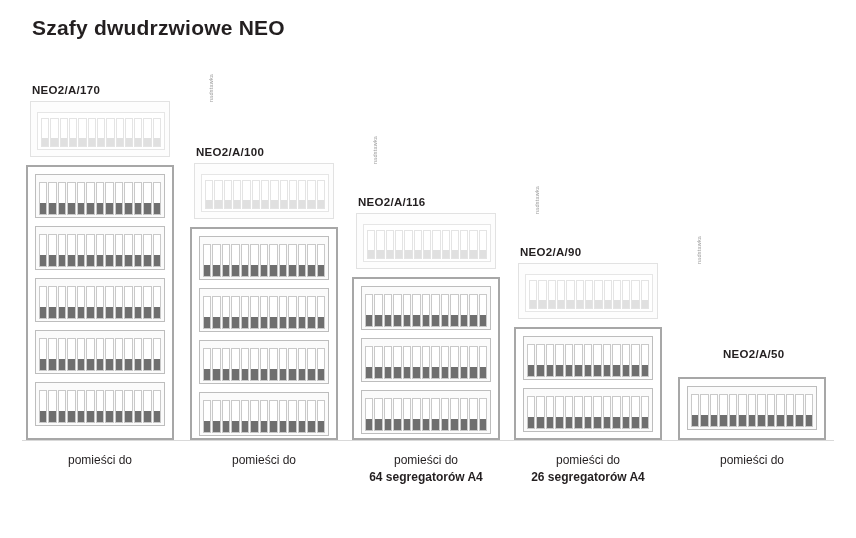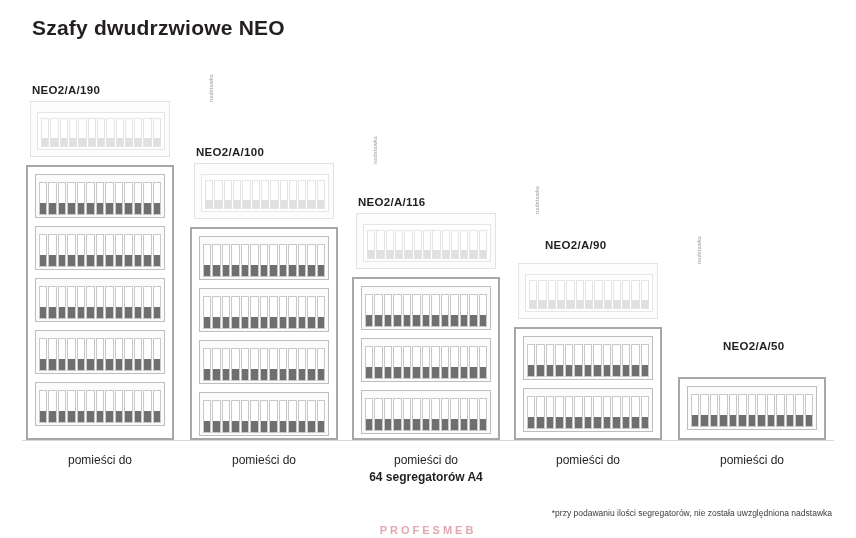--- a/index.html
+++ b/index.html
@@ -146,21 +146,21 @@
 </head>
 <body>
 
 <div class="page">
 
   <div class="title">Szafy dwudrzwiowe NEO</div>
 
   <div class="baseline"></div>
 
   <div class="cab">
-    <div class="cab-label" style="left:32px; top:84px;">NEO2/A/190</div>
+    <div class="cab-label" style="left:32px; top:84px;">NEO2/A/170</div>
 
     <div class="topper" style="left:30px; top:101px; width:140px; height:56px;">
       <div class="shelf light" style="left:6px; top:10px; width:128px; height:38px;">
         <div class="binder pale" style="height:92%"></div>
           <div class="binder pale" style="height:92%"></div>
           <div class="binder pale" style="height:92%"></div>
           <div class="binder pale" style="height:92%"></div>
           <div class="binder pale" style="height:92%"></div>
           <div class="binder pale" style="height:92%"></div>
           <div class="binder pale" style="height:92%"></div>
@@ -417,21 +417,21 @@
       </div>
     </div>
 
     <div class="caption" style="left:352px; top:452px; width:148px;">
       <div>pomieści do</div>
       <div><b>64 segregatorów A4</b></div>
     </div>
   </div>
 
   <div class="cab">
-    <div class="cab-label" style="left:520px; top:239px;margin-left:25px;">NEO2/A/90</div>
+    <div class="cab-label" style="left:520px; top:246px;">NEO2/A/90</div>
 
     <div class="topper" style="left:518px; top:263px; width:140px; height:56px;">
       <div class="shelf light" style="left:6px; top:10px; width:128px; height:38px;">
         <div class="binder pale" style="height:92%"></div>
           <div class="binder pale" style="height:92%"></div>
           <div class="binder pale" style="height:92%"></div>
           <div class="binder pale" style="height:92%"></div>
           <div class="binder pale" style="height:92%"></div>
           <div class="binder pale" style="height:92%"></div>
           <div class="binder pale" style="height:92%"></div>
@@ -473,25 +473,26 @@
           <div class="binder" style="height:88%"></div>
           <div class="binder" style="height:88%"></div>
           <div class="binder" style="height:88%"></div>
           <div class="binder" style="height:88%"></div>
           <div class="binder" style="height:88%"></div>
       </div>
     </div>
 
     <div class="caption" style="left:514px; top:452px; width:148px;">
       <div>pomieści do</div>
+      <div><b>26 segregatorów A4</b></div>
     </div>
   </div>
 
   <div class="cab">
-    <div class="cab-label" style="left:684px; top:340px;padding-left:39px;">NEO2/A/50</div>
+    <div class="cab-label" style="left:684px; top:348px;padding-left:39px;">NEO2/A/50</div>
 
     <div class="body" style="left:678px; top:377px; width:148px; height:63px;">
       <div class="shelf" style="left:7px; top:7px; width:130px; height:44px;">
         <div class="binder" style="height:88%"></div>
           <div class="binder" style="height:88%"></div>
           <div class="binder" style="height:88%"></div>
           <div class="binder" style="height:88%"></div>
           <div class="binder" style="height:88%"></div>
           <div class="binder" style="height:88%"></div>
           <div class="binder" style="height:88%"></div>
@@ -502,16 +503,14 @@
           <div class="binder" style="height:88%"></div>
           <div class="binder" style="height:88%"></div>
       </div>
     </div>
 
     <div class="caption" style="left:678px; top:452px; width:148px;">
       <div>pomieści do</div>
     </div>
   </div>
 
-  <div class="footnote">*przy podawaniu ilości segregatorów, nie została uwzględniona nadstawka</div>
-  <div class="watermark">PROFESMEB</div>
 
 </div>
 
 </body></html>

